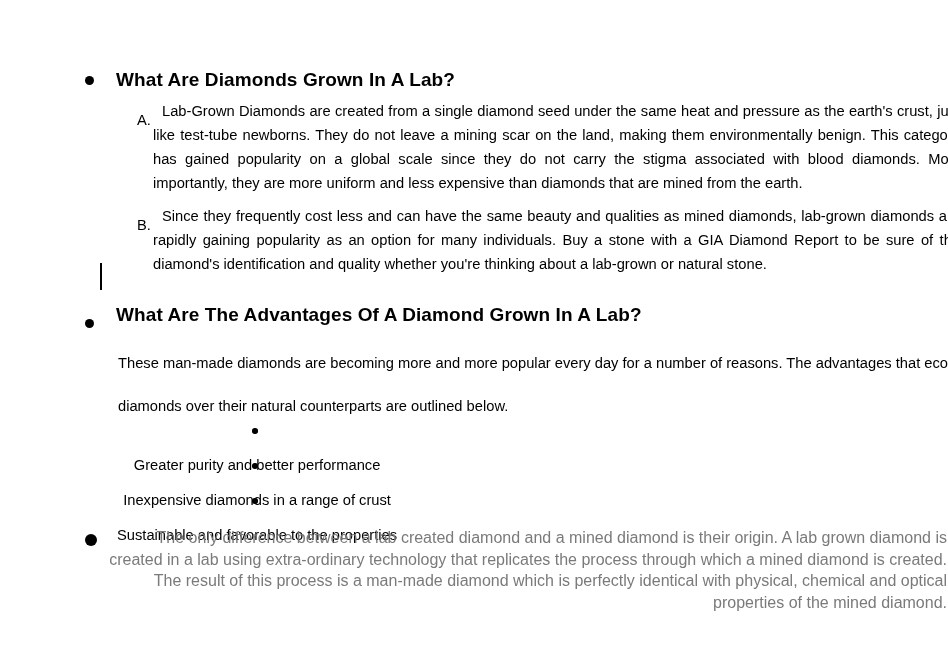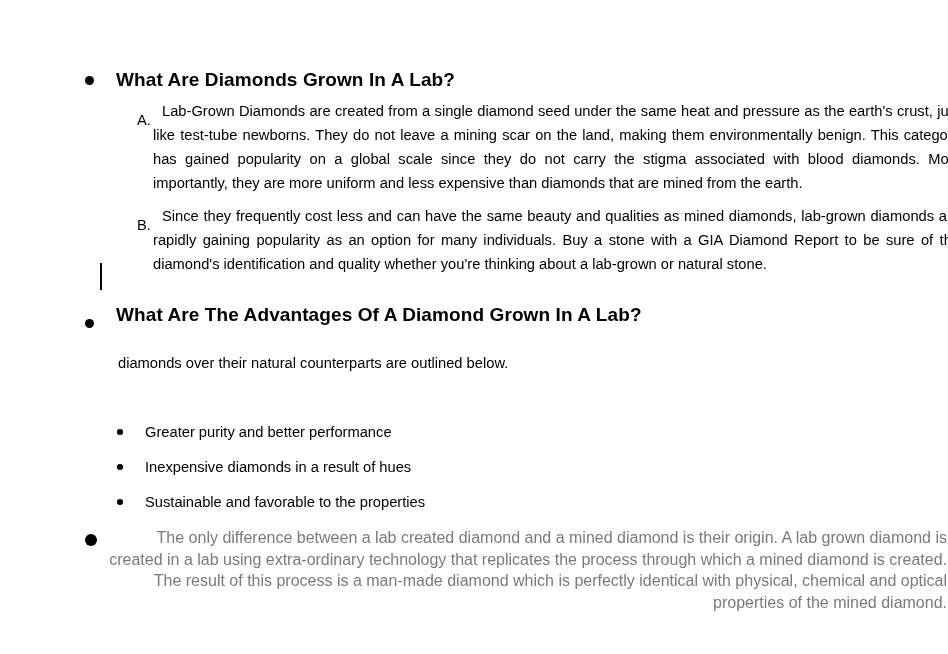--- a/index.html
+++ b/index.html
@@ -31,21 +31,21 @@
 
   
   .caret{position:absolute;left:64px;top:227px;width:1.5px;height:27px;background:var(--caret);}
 
   
   .intro{position:absolute;left:73px;top:301px;font-size:14.7px;line-height:34px;}
   .intro-line{white-space:nowrap;}
 
   
   .adv-list{position:absolute;left:63px;top:374px;}
-  .adv-item{display:flex;align-items:center;height:26px;font-size:14.7px;}
+  .adv-item{display:flex;align-items:center;height:26px;font-size:14.7px;flex-direction:column;}
   .adv-bullet{width:5.5px;height:5.5px;border-radius:50%;background:var(--text);flex:0 0 auto;margin-right:13.5px;}
   .adv-label{white-space:nowrap;line-height:26px;}
 
   
   .note-row{position:absolute;left:40px;top:482px;width:880px;}
   .note-bullet{position:absolute;left:0;top:7px;width:12px;height:12px;border-radius:50%;background:var(--text);}
   .note-text{margin-left:31px;width:840px;color:var(--muted);font-size:16px;line-height:21.7px;text-align:right;}
 </style>
 </head>
 <body>
@@ -69,31 +69,32 @@
   </div>
 
   <div class="caret"></div>
 
   <div class="h-row h2-row">
     <span class="h-bullet"></span>
     <span class="h-text">What Are The Advantages Of A Diamond Grown In A Lab?</span>
   </div>
 
   <div class="intro">
+    <div class="intro-line">These man-made diamonds are becoming more and more popular every day for a number of reasons. The advantages that eco</div>
     <div class="intro-line">diamonds over their natural counterparts are outlined below.</div>
   </div>
 
   <div class="adv-list">
     <div class="adv-item">
       <span class="adv-bullet"></span>
       <span class="adv-label">Greater purity and better performance</span>
     </div>
     <div class="adv-item">
       <span class="adv-bullet"></span>
-      <span class="adv-label">Inexpensive diamonds in a result of hues</span>
+      <span class="adv-label">Inexpensive diamonds in a range of crust</span>
     </div>
     <div class="adv-item">
       <span class="adv-bullet"></span>
       <span class="adv-label">Sustainable and favorable to the properties</span>
     </div>
   </div>
 
   <div class="note-row">
     <span class="note-bullet"></span>
     <div class="note-text">The only difference between a lab created diamond and a mined diamond is their origin. A lab grown diamond is created in a lab using extra-ordinary technology that replicates the process through which a mined diamond is created. The result of this process is a man-made diamond which is perfectly identical with physical, chemical and optical properties of the mined diamond.</div>

